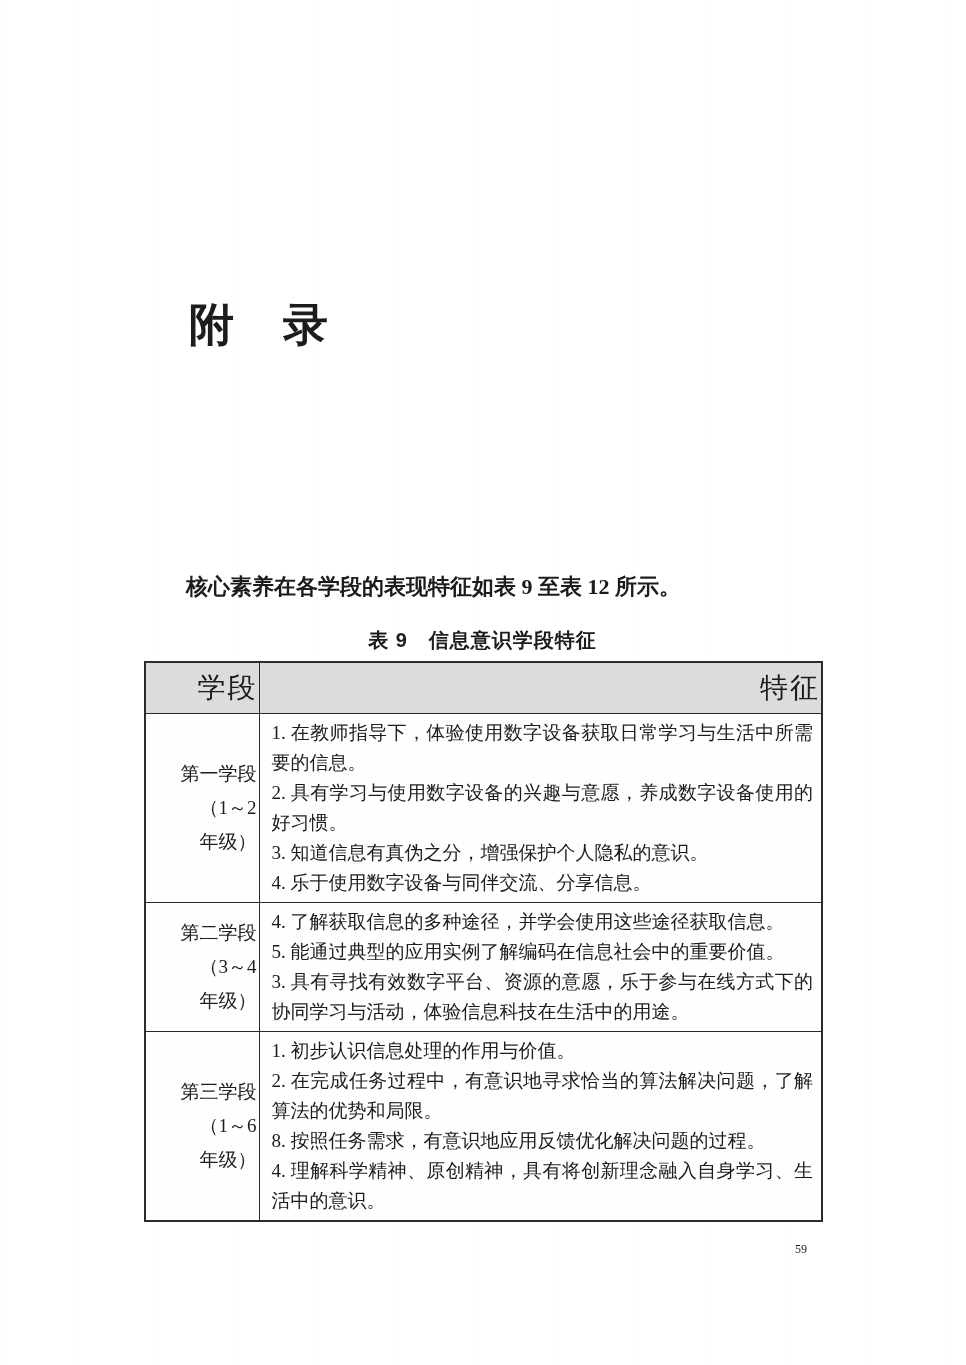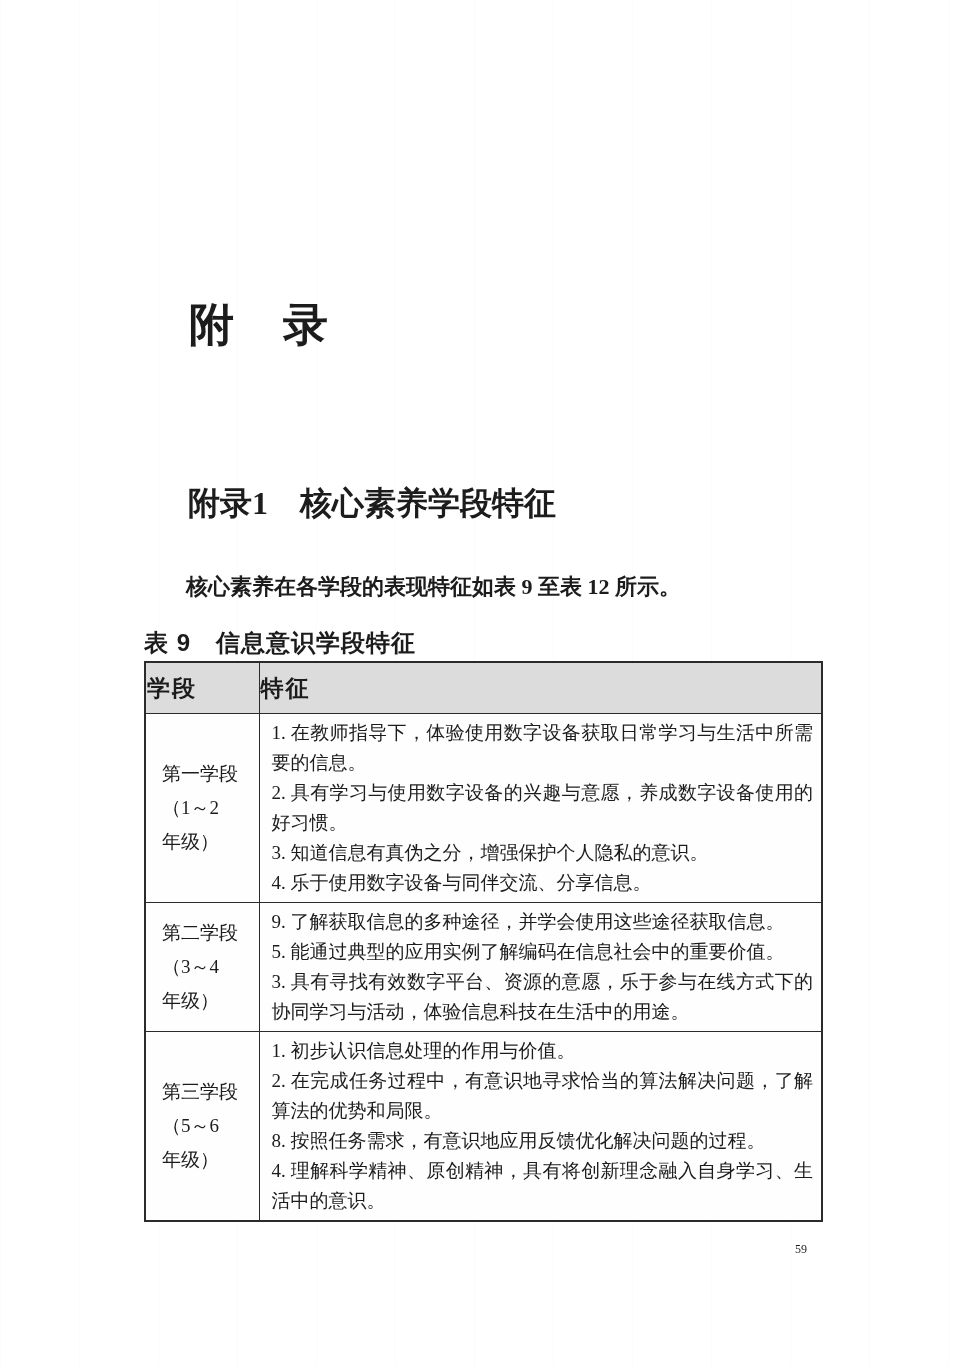--- a/index.html
+++ b/index.html
@@ -56,23 +56,23 @@
     font-size: 22px;
     line-height: 1.4;
     white-space: pre;
     font-weight: bold;
   }
   .table-caption {
     position: absolute;
     left: 144px;
     width: 677px;
     top: 627px;
-    text-align: left;
+    text-align: center;
     font-family: "Liberation Sans", "DejaVu Sans", sans-serif;
-    font-size: 24px;
+    font-size: 20px;
     font-weight: bold;
     letter-spacing: 1px;
   }
 
   table.seg-table {
     position: absolute;
     left: 144px;
     top: 661px;
     width: 677px;
     border-collapse: collapse;
@@ -83,33 +83,33 @@
   table.seg-table th,
   table.seg-table td {
     border: 1.5px solid #2b2b2b;
   }
   col.col-stage   { width: 114px; }
   col.col-feature { width: 563px; }
 
   tr.header-row th {
     height: 48px;
     font-family: "Liberation Sans", "DejaVu Sans", sans-serif;
-    font-size: 23px;
-    font-weight: bold;
+    font-size: 28px;
+    font-weight: normal;
     letter-spacing: 2px;
-    text-align: left;
+    text-align: right;
     vertical-align: middle;
   }
   td.stage-cell {
-    text-align: left;
+    text-align: right;
     vertical-align: middle;
     font-size: 19px;
     line-height: 34px;
     white-space: pre-line;
-    padding: 4px 16px;
+    padding: 4px 2px;
   }
   td.features-cell {
     vertical-align: middle;
     padding: 4px 8px 4px 12px;
   }
   .feature-item {
     font-size: 19px;
     line-height: 30px;
     text-align: justify;
   }
@@ -120,21 +120,20 @@
     font-size: 12px;
   }
 </style>
 </head>
 <body>
 
 <div class="page">
 
   <div class="doc-heading">附　录</div>
 
-  <div class="section-title">附录1　核心素养学段特征</div>
 
   <div class="intro">核心素养在各学段的表现特征如表 9 至表 12 所示。</div>
 
   <div class="table-caption">表 9　信息意识学段特征</div>
 
   <table class="seg-table">
     <colgroup>
       <col class="col-stage">
       <col class="col-feature">
     </colgroup>
@@ -154,28 +153,28 @@
             <div class="feature-item">2. 具有学习与使用数字设备的兴趣与意愿，养成数字设备使用的好习惯。</div>
             <div class="feature-item">3. 知道信息有真伪之分，增强保护个人隐私的意识。</div>
             <div class="feature-item">4. 乐于使用数字设备与同伴交流、分享信息。</div>
           </td>
         </tr>
         <tr>
           <td class="stage-cell">第二学段
 （3～4
 年级）</td>
           <td class="features-cell">
-            <div class="feature-item">9. 了解获取信息的多种途径，并学会使用这些途径获取信息。</div>
+            <div class="feature-item">4. 了解获取信息的多种途径，并学会使用这些途径获取信息。</div>
             <div class="feature-item">5. 能通过典型的应用实例了解编码在信息社会中的重要价值。</div>
             <div class="feature-item">3. 具有寻找有效数字平台、资源的意愿，乐于参与在线方式下的协同学习与活动，体验信息科技在生活中的用途。</div>
           </td>
         </tr>
         <tr>
           <td class="stage-cell">第三学段
-（5～6
+（1～6
 年级）</td>
           <td class="features-cell">
             <div class="feature-item">1. 初步认识信息处理的作用与价值。</div>
             <div class="feature-item">2. 在完成任务过程中，有意识地寻求恰当的算法解决问题，了解算法的优势和局限。</div>
             <div class="feature-item">8. 按照任务需求，有意识地应用反馈优化解决问题的过程。</div>
             <div class="feature-item">4. 理解科学精神、原创精神，具有将创新理念融入自身学习、生活中的意识。</div>
           </td>
         </tr>
       </tbody>
   </table>

